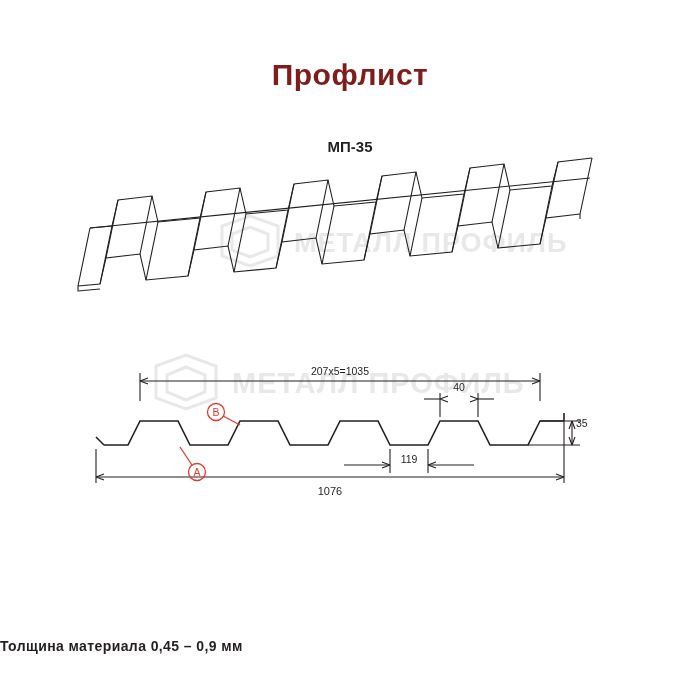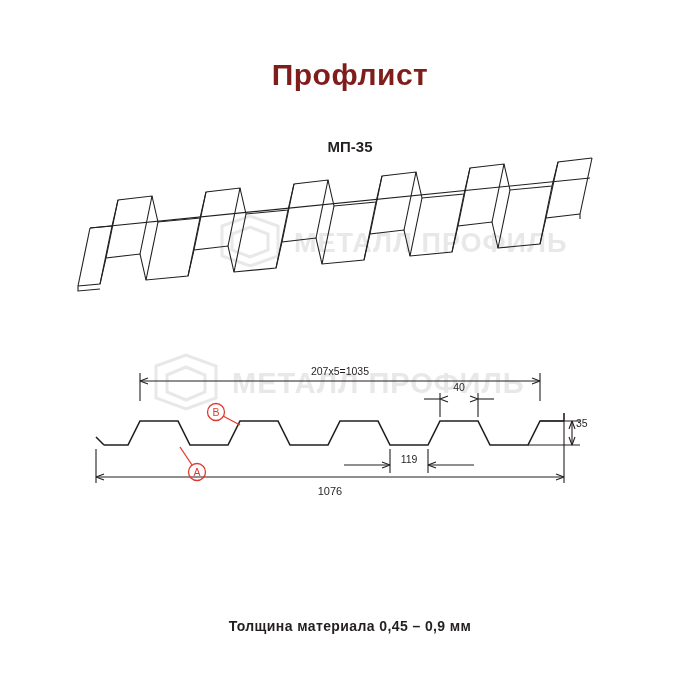--- a/index.html
+++ b/index.html
@@ -37,24 +37,23 @@
     left: 0;
     width: 700px;
     text-align: center;
     font-size: 15px;
     font-weight: bold;
     color: #231f20;
     margin-top: 36px;
   }
   .footer {
     position: absolute;
-    top: 618px;
+    top: 638px;
     left: 0;
     width: 700px;
-    text-align: center;
     font-size: 14px;
     font-weight: bold;
     letter-spacing: 0.4px;
     color: #231f20;
   }
   .iso-wrap {
     position: absolute;
     top: 160px;
     left: 60px;
     width: 580px;

